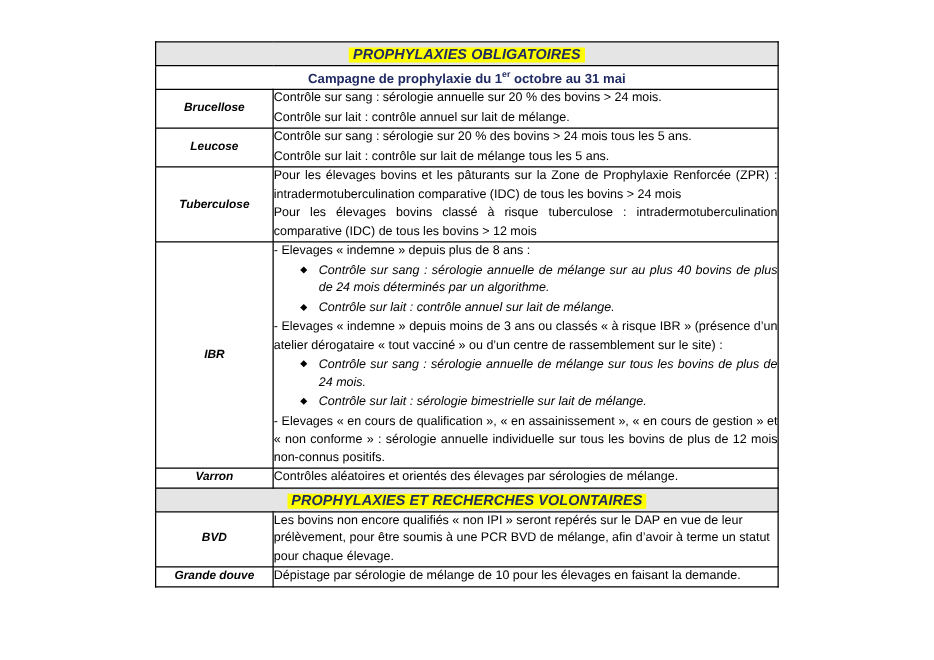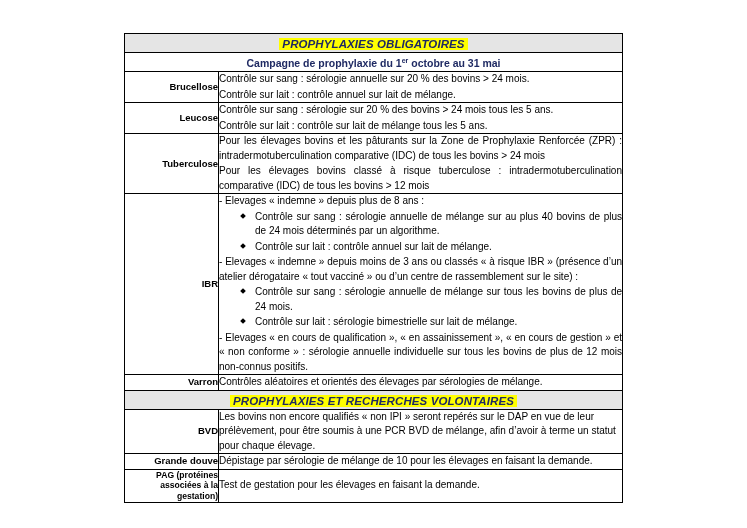--- a/index.html
+++ b/index.html
@@ -76,25 +76,26 @@
   }
   .campaign-text {
     color: #1F2A63;
     font-weight: bold;
     font-size: 10.5px;
   }
   .campaign-text sup { font-size: 7px; vertical-align: super; }
 
   
   .label-cell {
-    text-align: right;
+    text-align: center;
     font-size: 9.5px;
     font-weight: bold;
     padding: 2px 2px;
     line-height: 1.25;
+    font-style: italic;
   }
   .label-cell.small { font-size: 8.6px; }
 
   
   .body-cell {
     padding: 2px 4px 3px 5px;
     font-size: 10px;
     line-height: 1.45;
   }
   .body-cell p {
@@ -111,20 +112,21 @@
     margin: 0 0 1px 0;
     padding: 0 0 0 22px;
     list-style: none;
   }
   ul.bullets li {
     position: relative;
     margin: 0 0 1px 0;
     padding-left: 14px;
     text-align: justify;
     text-align-last: left;
+    font-style: italic;
   }
   ul.bullets li::before {
     content: "";
     position: absolute;
     left: 0;
     top: 4px;
     width: 4px;
     height: 4px;
     background: #000;
     transform: rotate(45deg);
@@ -218,26 +220,17 @@
       </tr>
 
       <tr>
         <td class="label-cell">Grande douve</td>
         <td class="body-cell">
           <p>Dépistage par sérologie de mélange de 10 pour les élevages en faisant la demande.</p>
         </td>
       </tr>
 
 
-      <tr>
-        <td class="label-cell small">
-          <span>PAG (protéines</span><br>
-          <span>associées à la gestation)</span>
-        </td>
-        <td class="body-cell">
-          <p>Test de gestation pour les élevages en faisant la demande.</p>
-        </td>
-      </tr>
 
     </tbody>
   </table>
 
 </div>
 
 </body></html>

